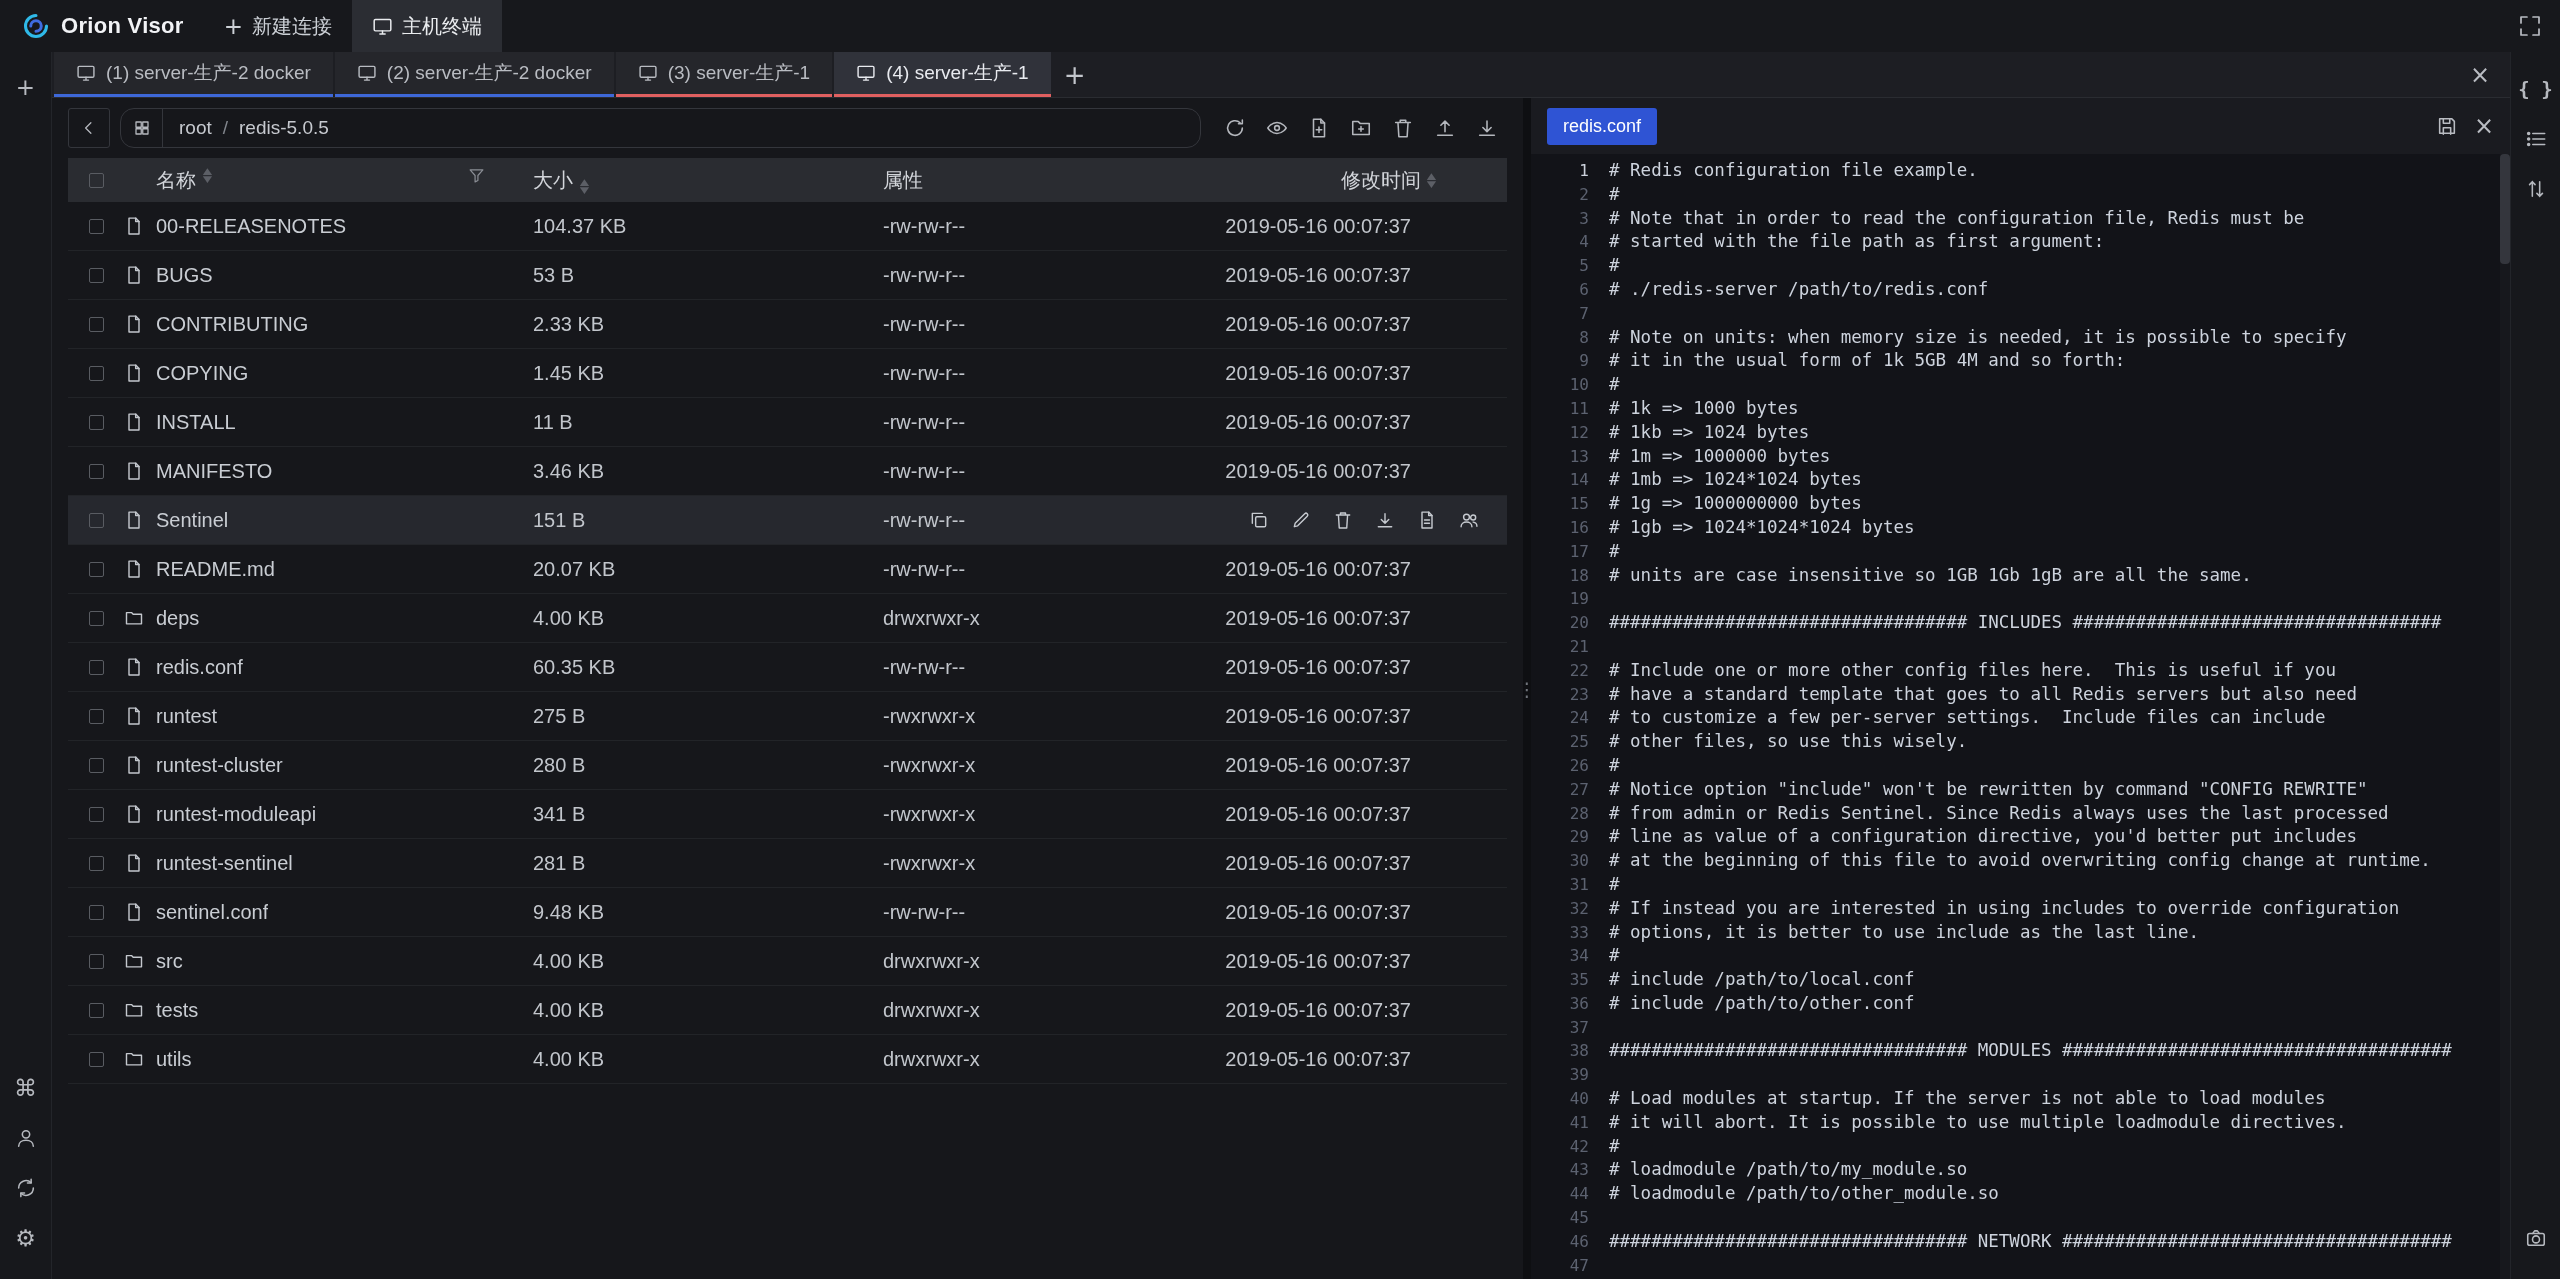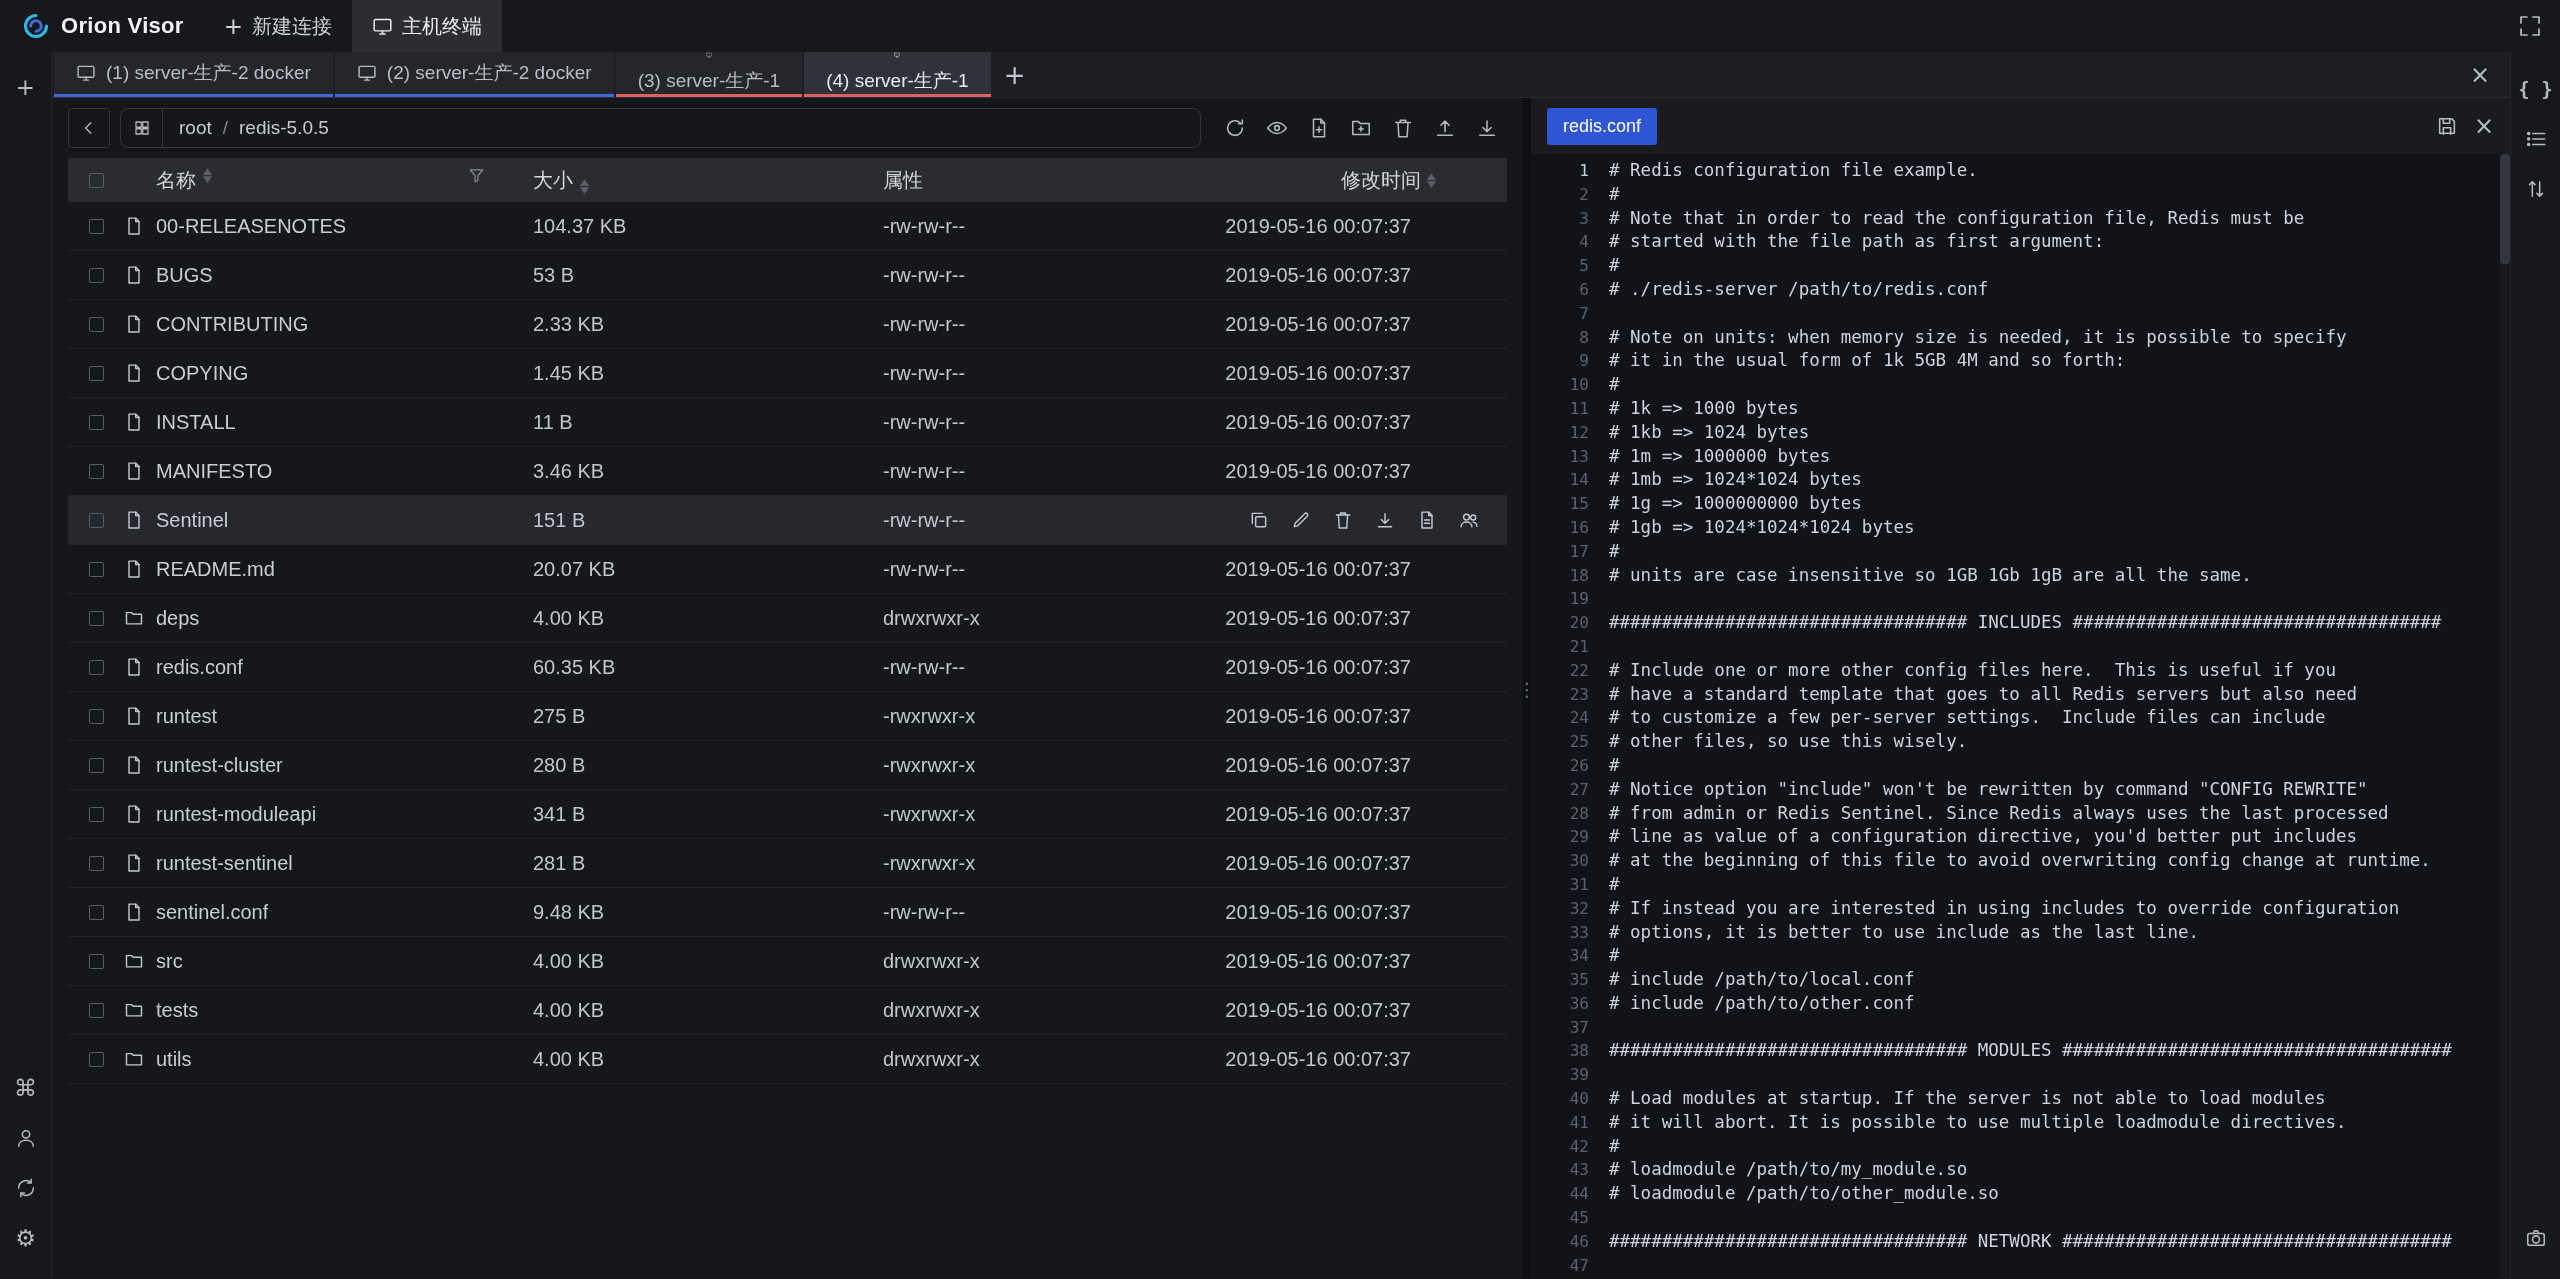--- a/index.html
+++ b/index.html
@@ -35,32 +35,32 @@
   .rail-btn .glyph { font-size:23px; line-height:1; }
   .braces-glyph { font-family:"DejaVu Sans Mono",monospace; font-size:19px; font-weight:bold; }
 
   .center { flex:1; display:flex; flex-direction:column; min-width:0; background:#141519; }
 
   
   .tabstrip { height:46px; background:#1d1e23; border-bottom:1px solid #2a2c31; display:flex; align-items:stretch; padding-left:2px; flex:none; }
   .tabs { display:flex; gap:2px; }
   .term-tab { display:flex; align-items:center; gap:10px; padding:0 22px; background:#25262b; color:#b9bcc2; font-size:19px; border-bottom:3px solid transparent; cursor:pointer; white-space:nowrap; }
   .term-tab.status-blue { border-bottom-color:#3e68d8; }
-  .term-tab.status-red  { border-bottom-color:#e06060;flex-direction:column; }
+  .term-tab.status-red  { border-bottom-color:#e06060; }
   .term-tab.active { background:#30323a; color:#e9ebf0; }
   .new-tab { width:48px; font-size:26px; color:#c3c6cc; }
   .close-all { padding:0 20px; font-size:24px; }
 
   
   .panels { flex:1; display:flex; min-height:0; }
 
   .file-panel { width:1471px; flex:none; display:flex; flex-direction:column; background:#16171b; }
   .fm-toolbar { height:60px; display:flex; align-items:center; gap:10px; padding:0 16px; flex:none; }
   .tool-box { width:42px; height:40px; border:1px solid #34363c; border-radius:3px; display:flex; align-items:center; justify-content:center; color:#b6b9bf; background:none; cursor:pointer; }
-  .crumb-bar { flex:1; height:40px; border:1px solid #34363c; border-radius:8px; display:flex; align-items:center; }
+  .crumb-bar { flex:1; height:40px; border:1px solid #34363c; border-radius:14px; display:flex; align-items:center; }
   .crumb-grid { width:42px; align-self:stretch; border-right:1px solid #34363c; display:flex; align-items:center; justify-content:center; color:#b6b9bf; cursor:pointer; }
   .crumbs { display:flex; gap:11px; padding:0 16px; font-size:19px; color:#c6c9cf; }
   .crumb { cursor:pointer; }
   .crumb-sep { color:#82868d; }
   .fm-actions { display:flex; gap:2px; margin-left:4px; }
   .abtn { width:40px; height:40px; display:flex; align-items:center; justify-content:center; color:#b4b7bd; background:none; border:none; cursor:pointer; }
 
   .table { flex:1; padding:0 16px; overflow:hidden; }
   .thead, .trow { display:grid; grid-template-columns:56px 1fr 350px 320px 330px; align-items:center; }
   .thead { height:44px; background:#2a2c31; font-size:20px; color:#d2d5da; }

